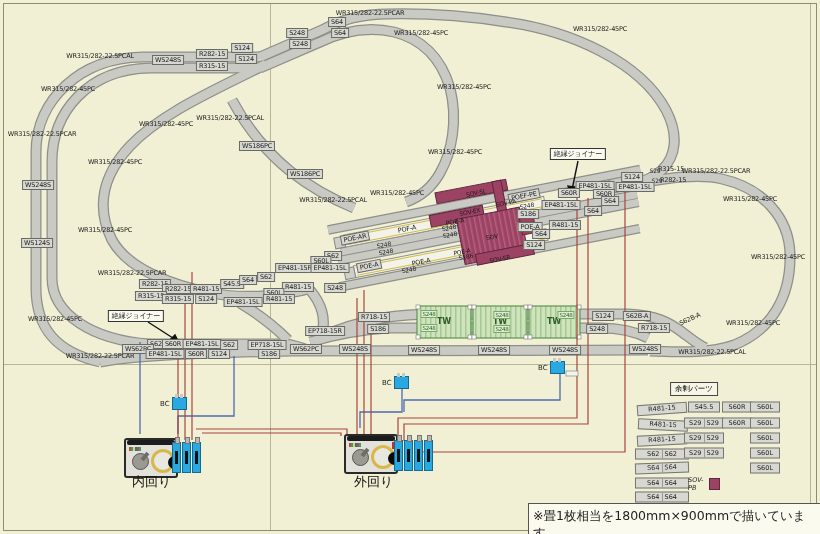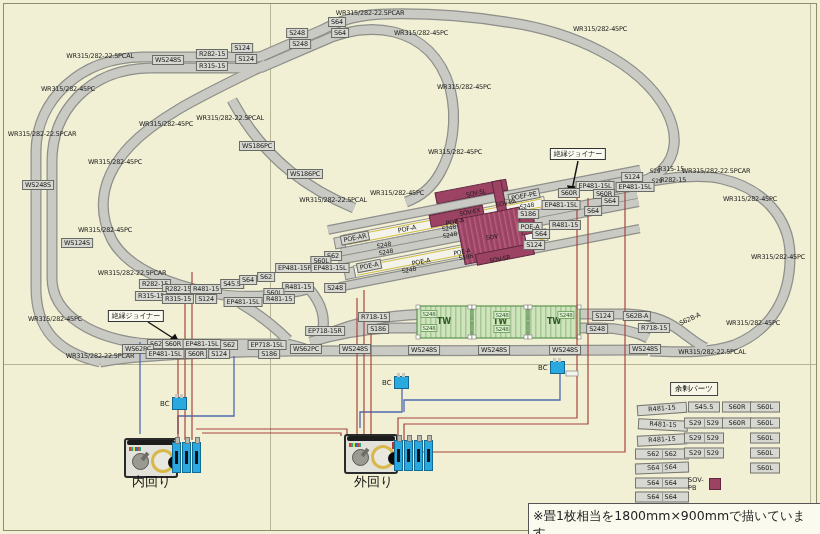--- a/index.html
+++ b/index.html
@@ -46,21 +46,21 @@
   .sw::after{content:"";position:absolute;left:1.5px;top:-6px;width:3px;height:5px;
              background:#b9b9b2;border:1px solid #777;}
   .ctrl-label{position:absolute;font-size:13px;color:#111;}
   .surplus{position:absolute;left:0;top:0;}
   .surplus-title{position:absolute;left:694px;top:389px;transform:translate(-50%,-50%);
                  background:#f6f5e6;border:1px solid #444;font-size:7.5px;padding:1px 4px;white-space:nowrap;}
   .part{position:absolute;transform:translate(-50%,-50%);background:#d8d8d2;border:1px solid #77776f;
         font-size:6.5px;line-height:9px;color:#1c1c1c;display:flex;justify-content:center;}
   .part span{padding:0 2px;}
   .part span + span{border-left:1px solid #9a9a92;}
-  .sovpb{position:absolute;left:688px;top:476px;display:flex;align-items:center;gap:3px;}
+  .sovpb{position:absolute;left:688px;top:476px;display:flex;align-items:center;gap:3px;font-style:italic;}
   .sovpb .t{font-size:6.5px;color:#1c1c1c;}
   .sovpb .sw-color{width:12px;height:10px;background:#9c4263;border:1px solid #5f2740;}
 </style>
 </head>
 <body>
 
 <div id="stage">
 
   <svg width="820" height="534" viewBox="0 0 820 534">
     <defs>
@@ -215,21 +215,21 @@
       <span class="lbl box" style="left: 300px; top: 44px;">S248</span>
       <span class="lbl box" style="left: 337px; top: 22px;">S64</span>
       <span class="lbl box" style="left: 340px; top: 33px;">S64</span>
       <span class="lbl" style="left: 370px; top: 13px;">WR315/282-22.5PCAR</span>
       <span class="lbl" style="left: 421px; top: 33px;">WR315/282-45PC</span>
       <span class="lbl" style="left: 600px; top: 29px;">WR315/282-45PC</span>
       <span class="lbl" style="left: 464px; top: 87px;">WR315/282-45PC</span>
       <span class="lbl" style="left: 455px; top: 152px;">WR315/282-45PC</span>
       <span class="lbl" style="left: 42px; top: 134px;">WR315/282-22.5PCAR</span>
       <span class="lbl box" style="left: 38px; top: 185px;">WS248S</span>
-      <span class="lbl box" style="left: 37px; top: 243px; margin-left: 40px;">WS124S</span>
+      <span class="lbl box" style="left: 37px; top: 243px;">WS124S</span>
       <span class="lbl" style="left: 166px; top: 124px;">WR315/282-45PC</span>
       <span class="lbl" style="left: 230px; top: 118px;">WR315/282-22.5PCAL</span>
       <span class="lbl" style="left: 115px; top: 162px;">WR315/282-45PC</span>
       <span class="lbl" style="left: 105px; top: 230px;">WR315/282-45PC</span>
       <span class="lbl box" style="left: 257px; top: 146px;">WS186PC</span>
       <span class="lbl box" style="left: 305px; top: 174px;">WS186PC</span>
       <span class="lbl" style="left: 333px; top: 200px;">WR315/282-22.5PCAL</span>
       <span class="lbl" style="left: 397px; top: 193px;">WR315/282-45PC</span>
       <span class="lbl" style="left: 55px; top: 319px;">WR315/282-45PC</span>
       <span class="lbl" style="left: 100px; top: 356px;">WR315/282-22.5PCAR</span>

